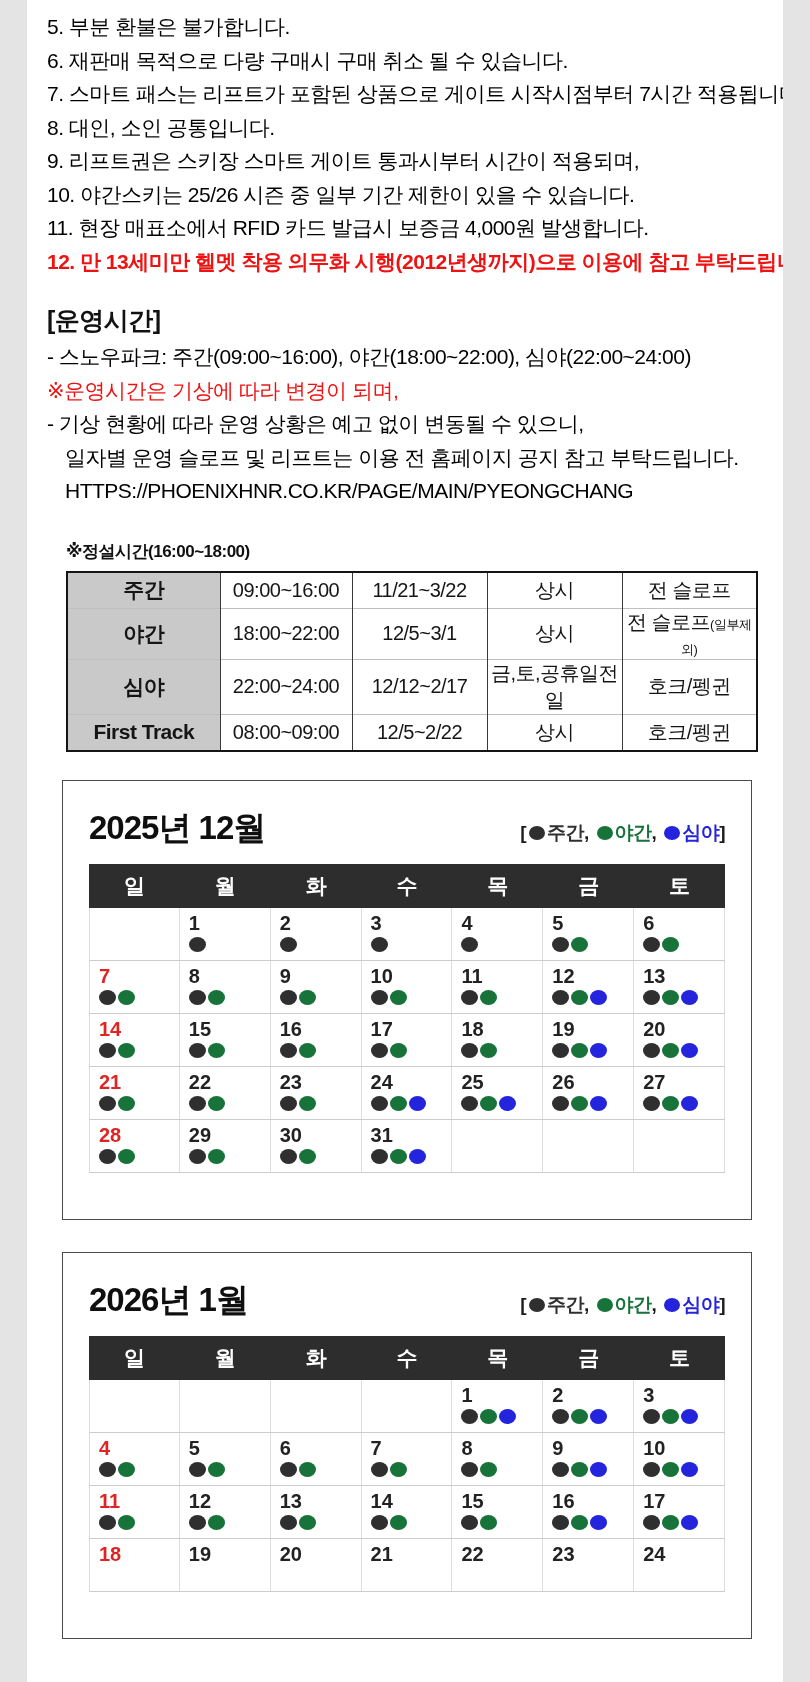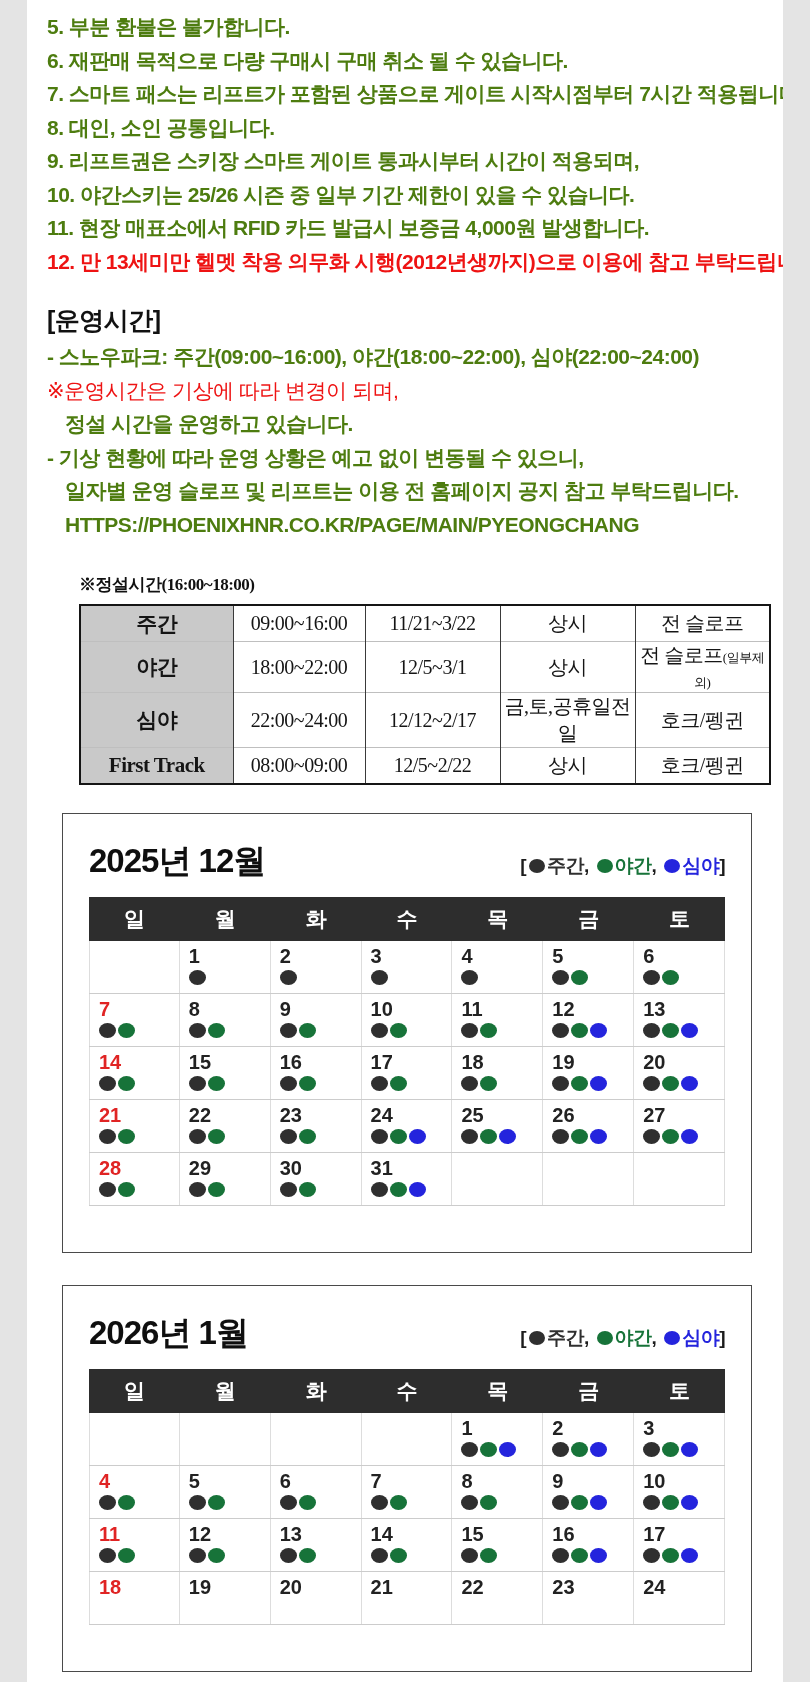--- a/index.html
+++ b/index.html
@@ -2,29 +2,29 @@
 <html><head>
 <meta charset="utf-8">
 <style>
   html,body{margin:0;padding:0;}
   body{width:810px;height:1682px;background:#e4e4e4;overflow:hidden;
        font-family:"Liberation Sans","DejaVu Sans",sans-serif;}
   .content{position:relative;margin-left:27px;width:756px;height:1682px;background:#ffffff;overflow:hidden;}
 
   
   .notices{padding:10px 4px 0 20px;}
-  .tline{font-size:21px;line-height:33.5px;color:#4d7c0f;letter-spacing:-0.5px;white-space:nowrap;font-weight:bold;}
+  .tline{font-size:21px;line-height:33.5px;color:#000000;letter-spacing:-0.5px;white-space:nowrap;}
   .tline.indent{padding-left:18px;}
   .tline.red{color:#ee1313;font-weight:bold;}
   .operating{padding:0 4px 0 20px;}
   .op-heading{margin:26px 0 3px 20px;font-size:25px;font-weight:bold;color:#111;letter-spacing:-0.5px;}
   .operating .tline.red{font-weight:normal;}
 
   
-  .schedule{margin:32px 0 0 52px;font-family:Liberation Serif, serif;}
+  .schedule{margin:32px 0 0 39px;}
   .caption{font-size:17px;font-weight:bold;color:#111;margin-bottom:8px;letter-spacing:-0.5px;}
   table.sched{border-collapse:collapse;border:2px solid #151515;table-layout:fixed;width:690px;}
   table.sched td,table.sched th{height:35px;text-align:center;vertical-align:middle;
       font-size:20px;color:#151515;padding:0;letter-spacing:-0.5px;}
   table.sched td{border-left:1px solid #3a3a3a;}
   table.sched tr + tr th,table.sched tr + tr td{border-top:1px solid #bfbfbf;}
   table.sched th{background:#c9c9c9;font-weight:bold;font-size:21px;}
   .small{font-size:13px;letter-spacing:-0.5px;}
 
   
@@ -58,21 +58,20 @@
       <div class="tline">9. 리프트권은 스키장 스마트 게이트 통과시부터 시간이 적용되며,</div>
       <div class="tline">10. 야간스키는 25/26 시즌 중 일부 기간 제한이 있을 수 있습니다.</div>
       <div class="tline">11. 현장 매표소에서 RFID 카드 발급시 보증금 4,000원 발생합니다.</div>
       <div class="tline red">12. 만 13세미만 헬멧 착용 의무화 시행(2012년생까지)으로 이용에 참고 부탁드립니다.</div>
     </div>
 
   <div class="op-heading">[운영시간]</div>
   <div class="operating">
       <div class="tline">- 스노우파크: 주간(09:00~16:00), 야간(18:00~22:00), 심야(22:00~24:00)</div>
       <div class="tline red">※운영시간은 기상에 따라 변경이 되며,</div>
-      <div class="tline indent">정설 시간을 운영하고 있습니다.</div>
       <div class="tline">- 기상 현황에 따라 운영 상황은 예고 없이 변동될 수 있으니,</div>
       <div class="tline indent">일자별 운영 슬로프 및 리프트는 이용 전 홈페이지 공지 참고 부탁드립니다.</div>
       <div class="tline indent">HTTPS://PHOENIXHNR.CO.KR/PAGE/MAIN/PYEONGCHANG</div>
     </div>
 
   <div class="schedule">
     <div class="caption">※정설시간(16:00~18:00)</div>
     <table class="sched">
       <colgroup>
         <col style="width:153px">

